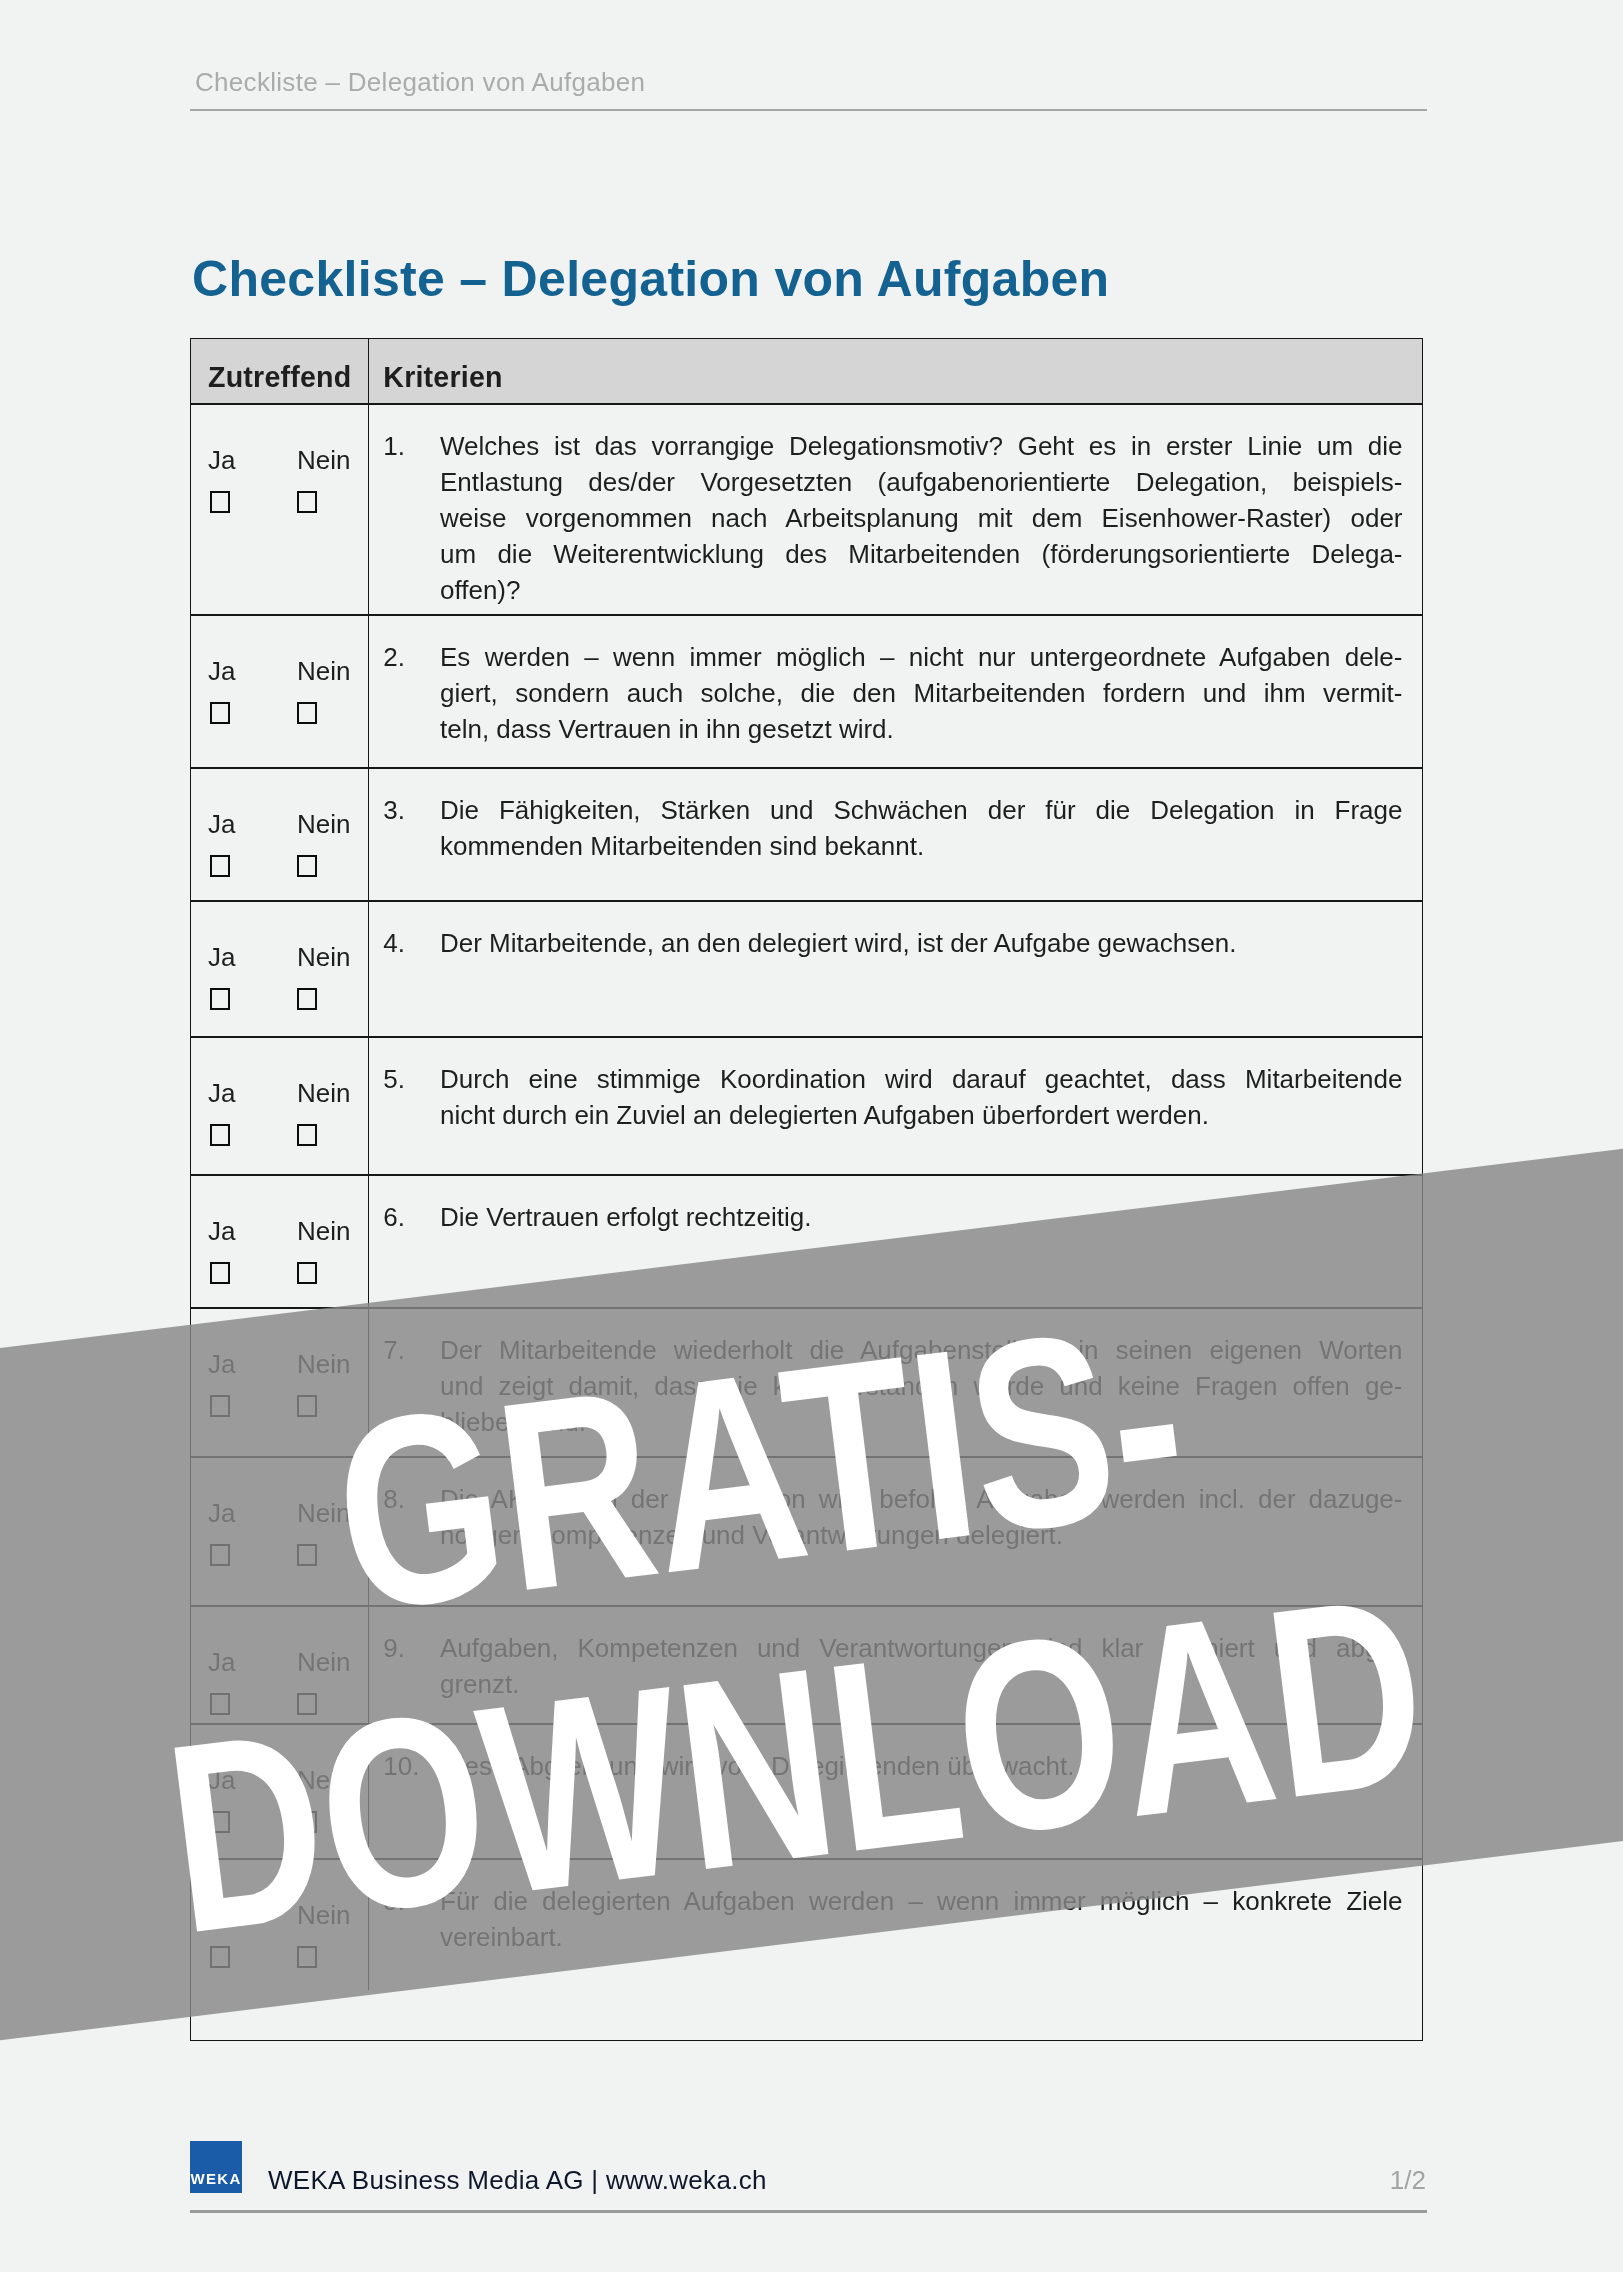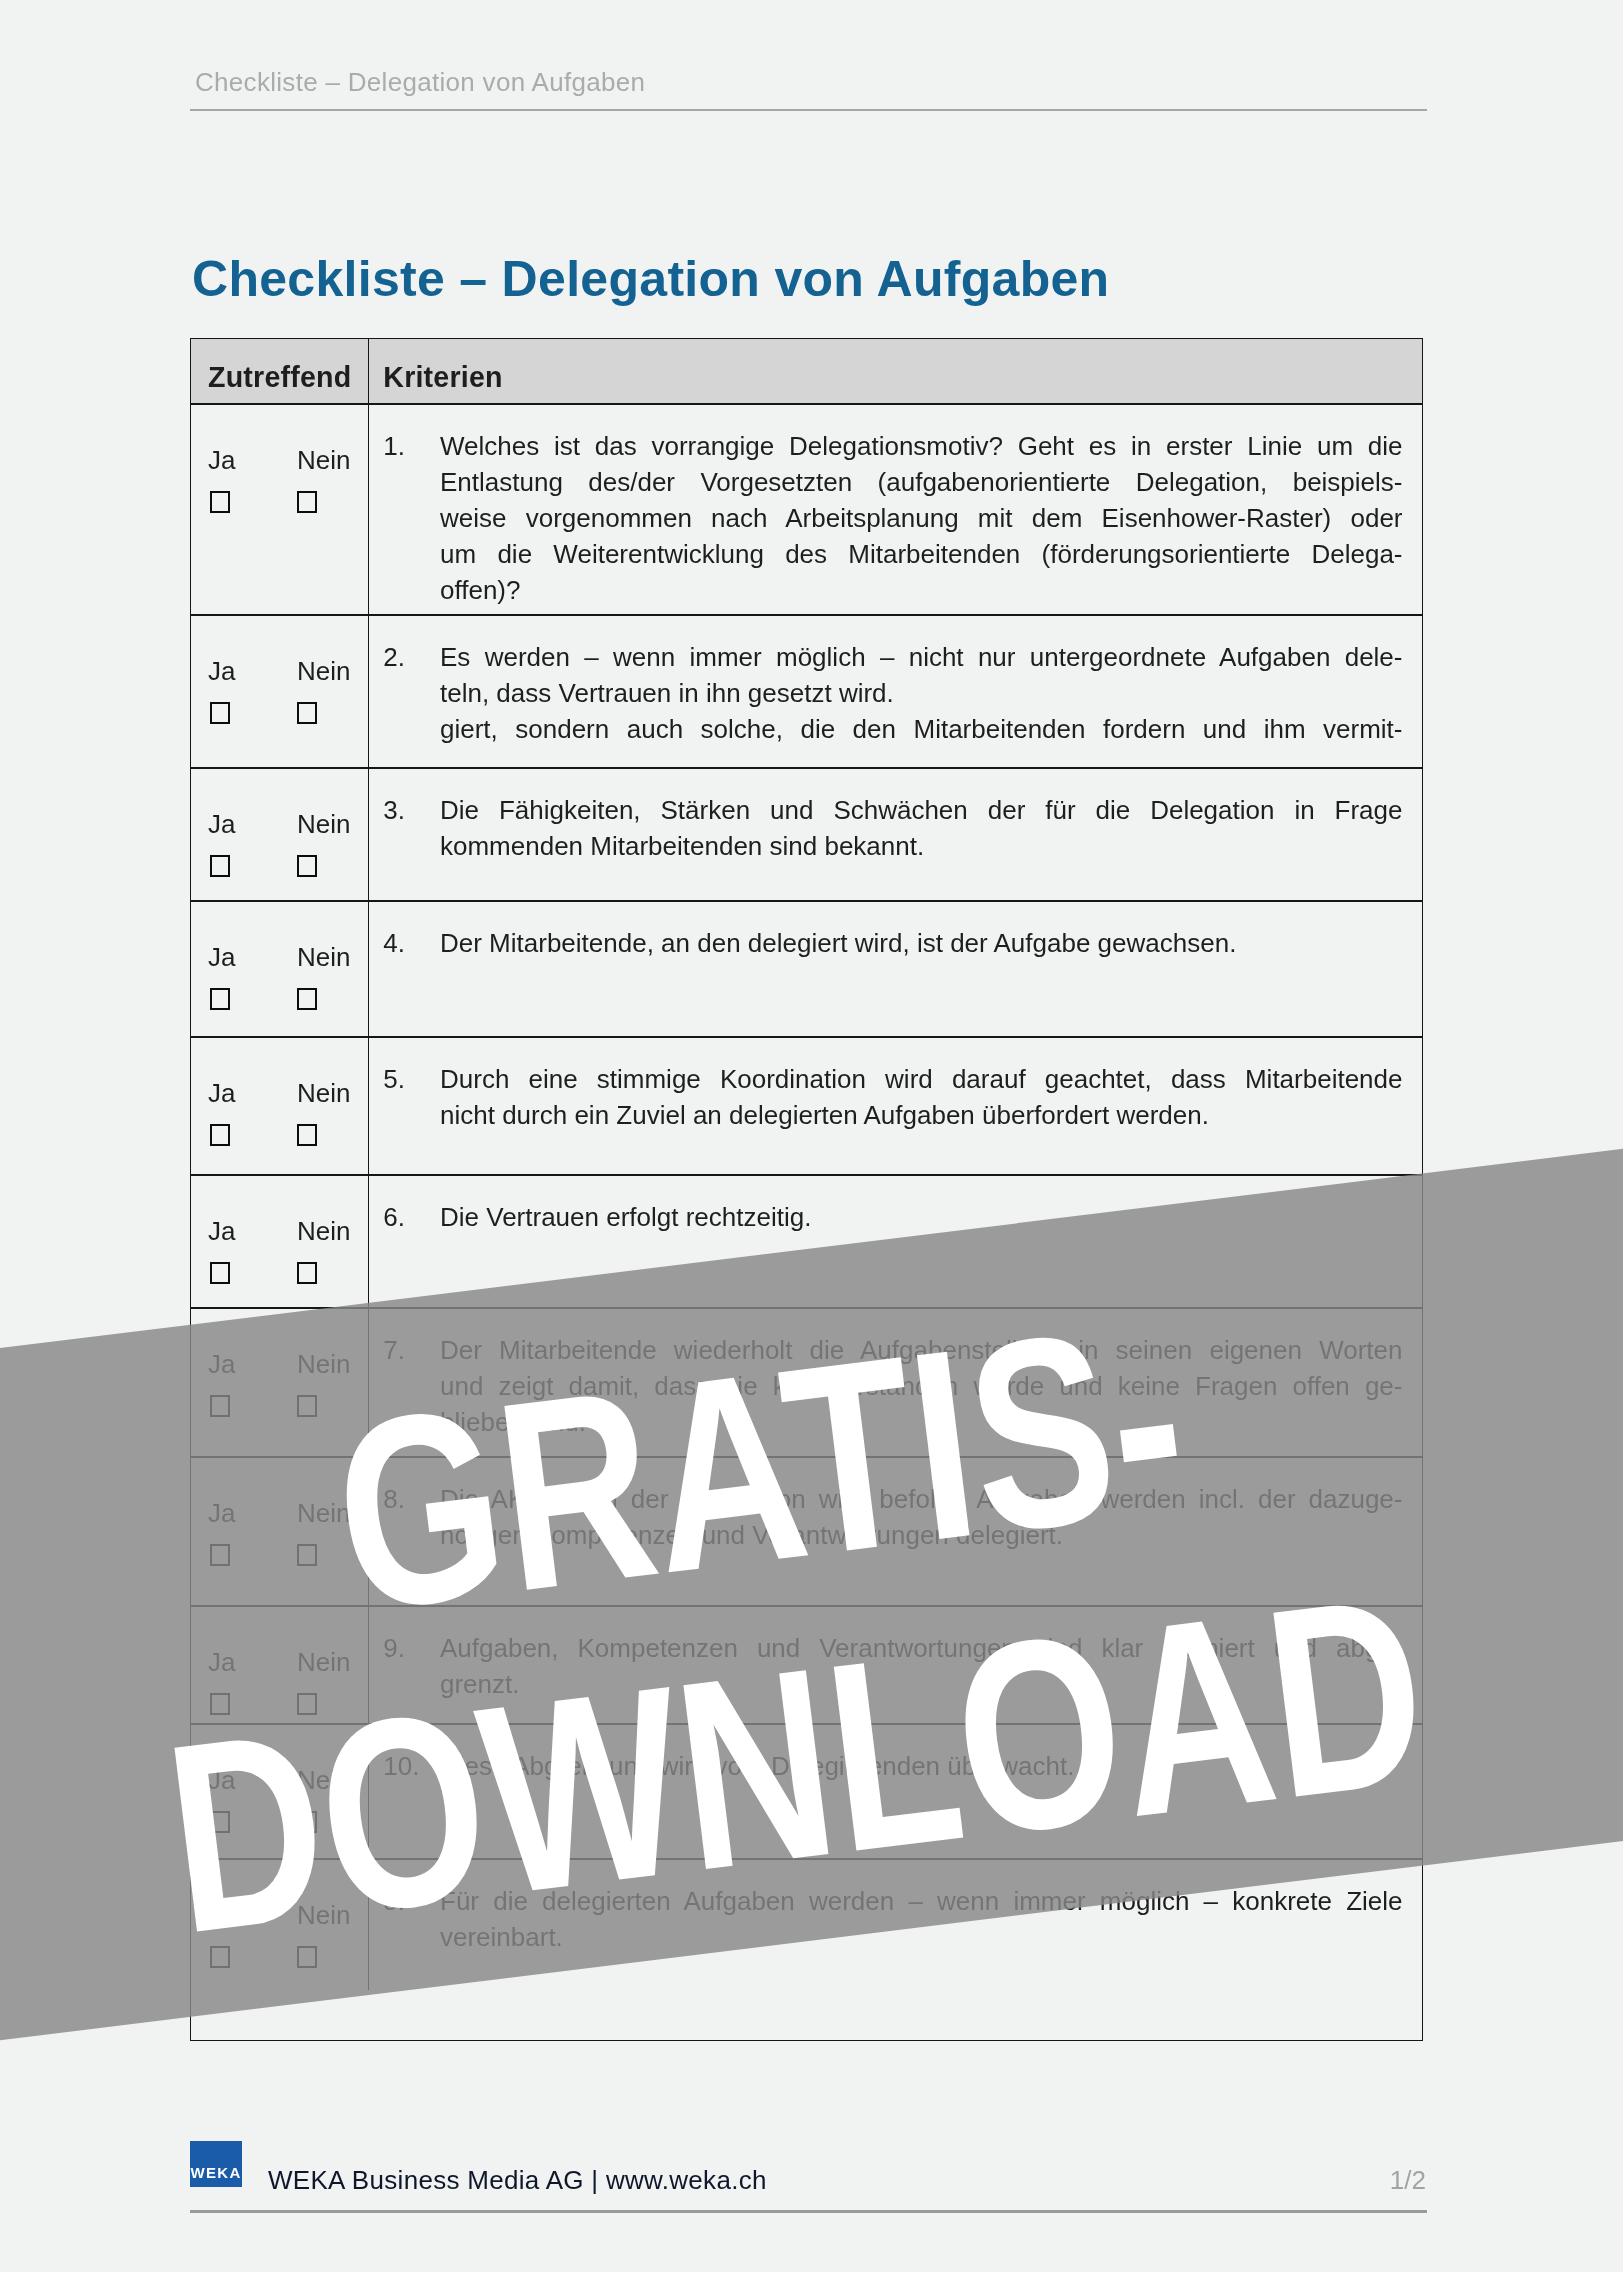--- a/index.html
+++ b/index.html
@@ -85,21 +85,21 @@
   }
   .wm-text{
     transform:translate(-36px,16px);
     text-align:center;color:#ffffff;font-weight:bold;
     font-size:269px;line-height:299px;white-space:nowrap;
   }
   .wm-line{display:block;transform:scaleX(0.78);transform-origin:center;}
 
   
   .weka-logo{
-    left:190px;top:2141px;width:52px;height:46px;background:#1a5ca8;
+    left:190px;top:2141px;width:52px;height:52px;background:#1a5ca8;
   }
   .weka-logo-text{
     position:absolute;left:0;right:0;bottom:5.8px;
     text-align:center;color:#ffffff;font-weight:bold;
     font-size:15px;letter-spacing:1.3px;
   }
   .footer-company{
     left:268px;top:2165px;font-size:26px;color:#0f172a;letter-spacing:0.3px;
   }
   .footer-page{
@@ -149,22 +149,22 @@
       <div class="zcell">
         <span class="yn-label yn-ja">Ja</span>
         <span class="yn-label yn-nein">Nein</span>
         <span class="cbox cb-ja"></span>
         <span class="cbox cb-nein"></span>
       </div>
       <div class="kcell">
         <div class="knum">2.</div>
         <div class="klines">
           <div class="jline stretch">Es werden – wenn immer möglich – nicht nur untergeordnete Aufgaben dele-</div>
+          <div class="jline stretch">giert, sondern auch solche, die den Mitarbeitenden fordern und ihm vermit-</div>
           <div class="jline">teln, dass Vertrauen in ihn gesetzt wird.</div>
-          <div class="jline stretch">giert, sondern auch solche, die den Mitarbeitenden fordern und ihm vermit-</div>
         </div>
       </div>
     </div>
     <div class="trow" style="height: 133px;">
       <div class="zcell">
         <span class="yn-label yn-ja">Ja</span>
         <span class="yn-label yn-nein">Nein</span>
         <span class="cbox cb-ja"></span>
         <span class="cbox cb-nein"></span>
       </div>

